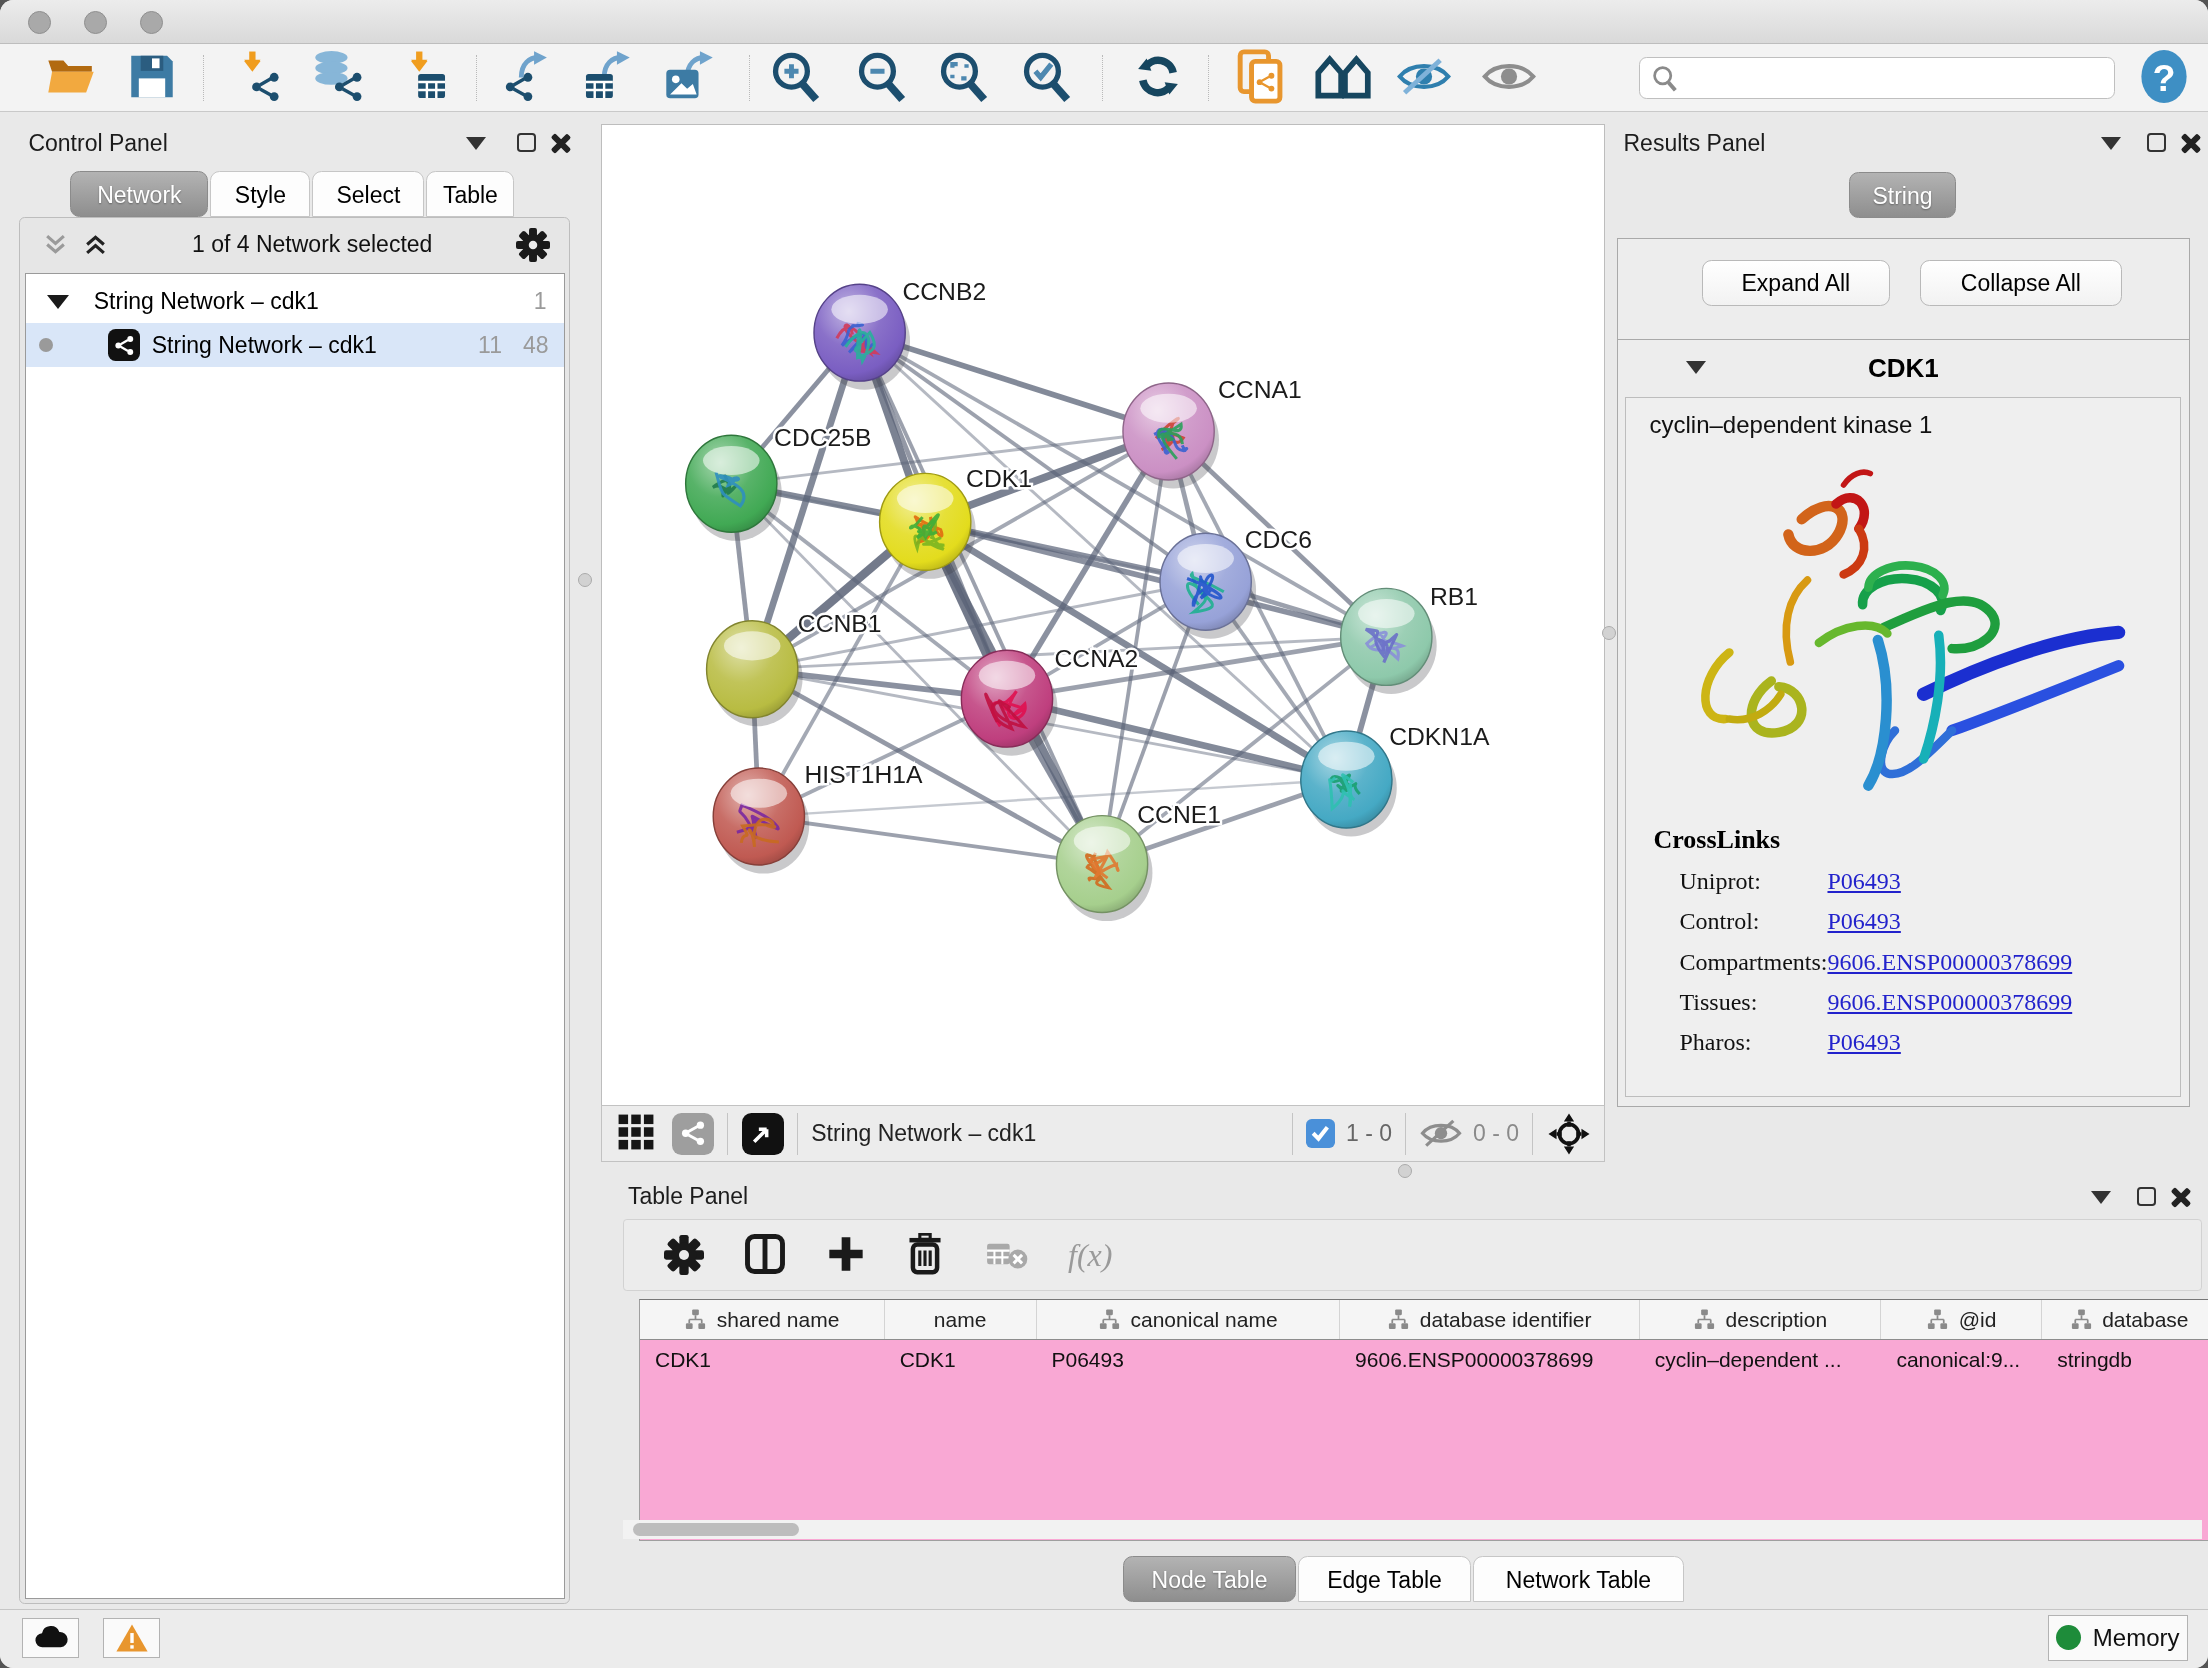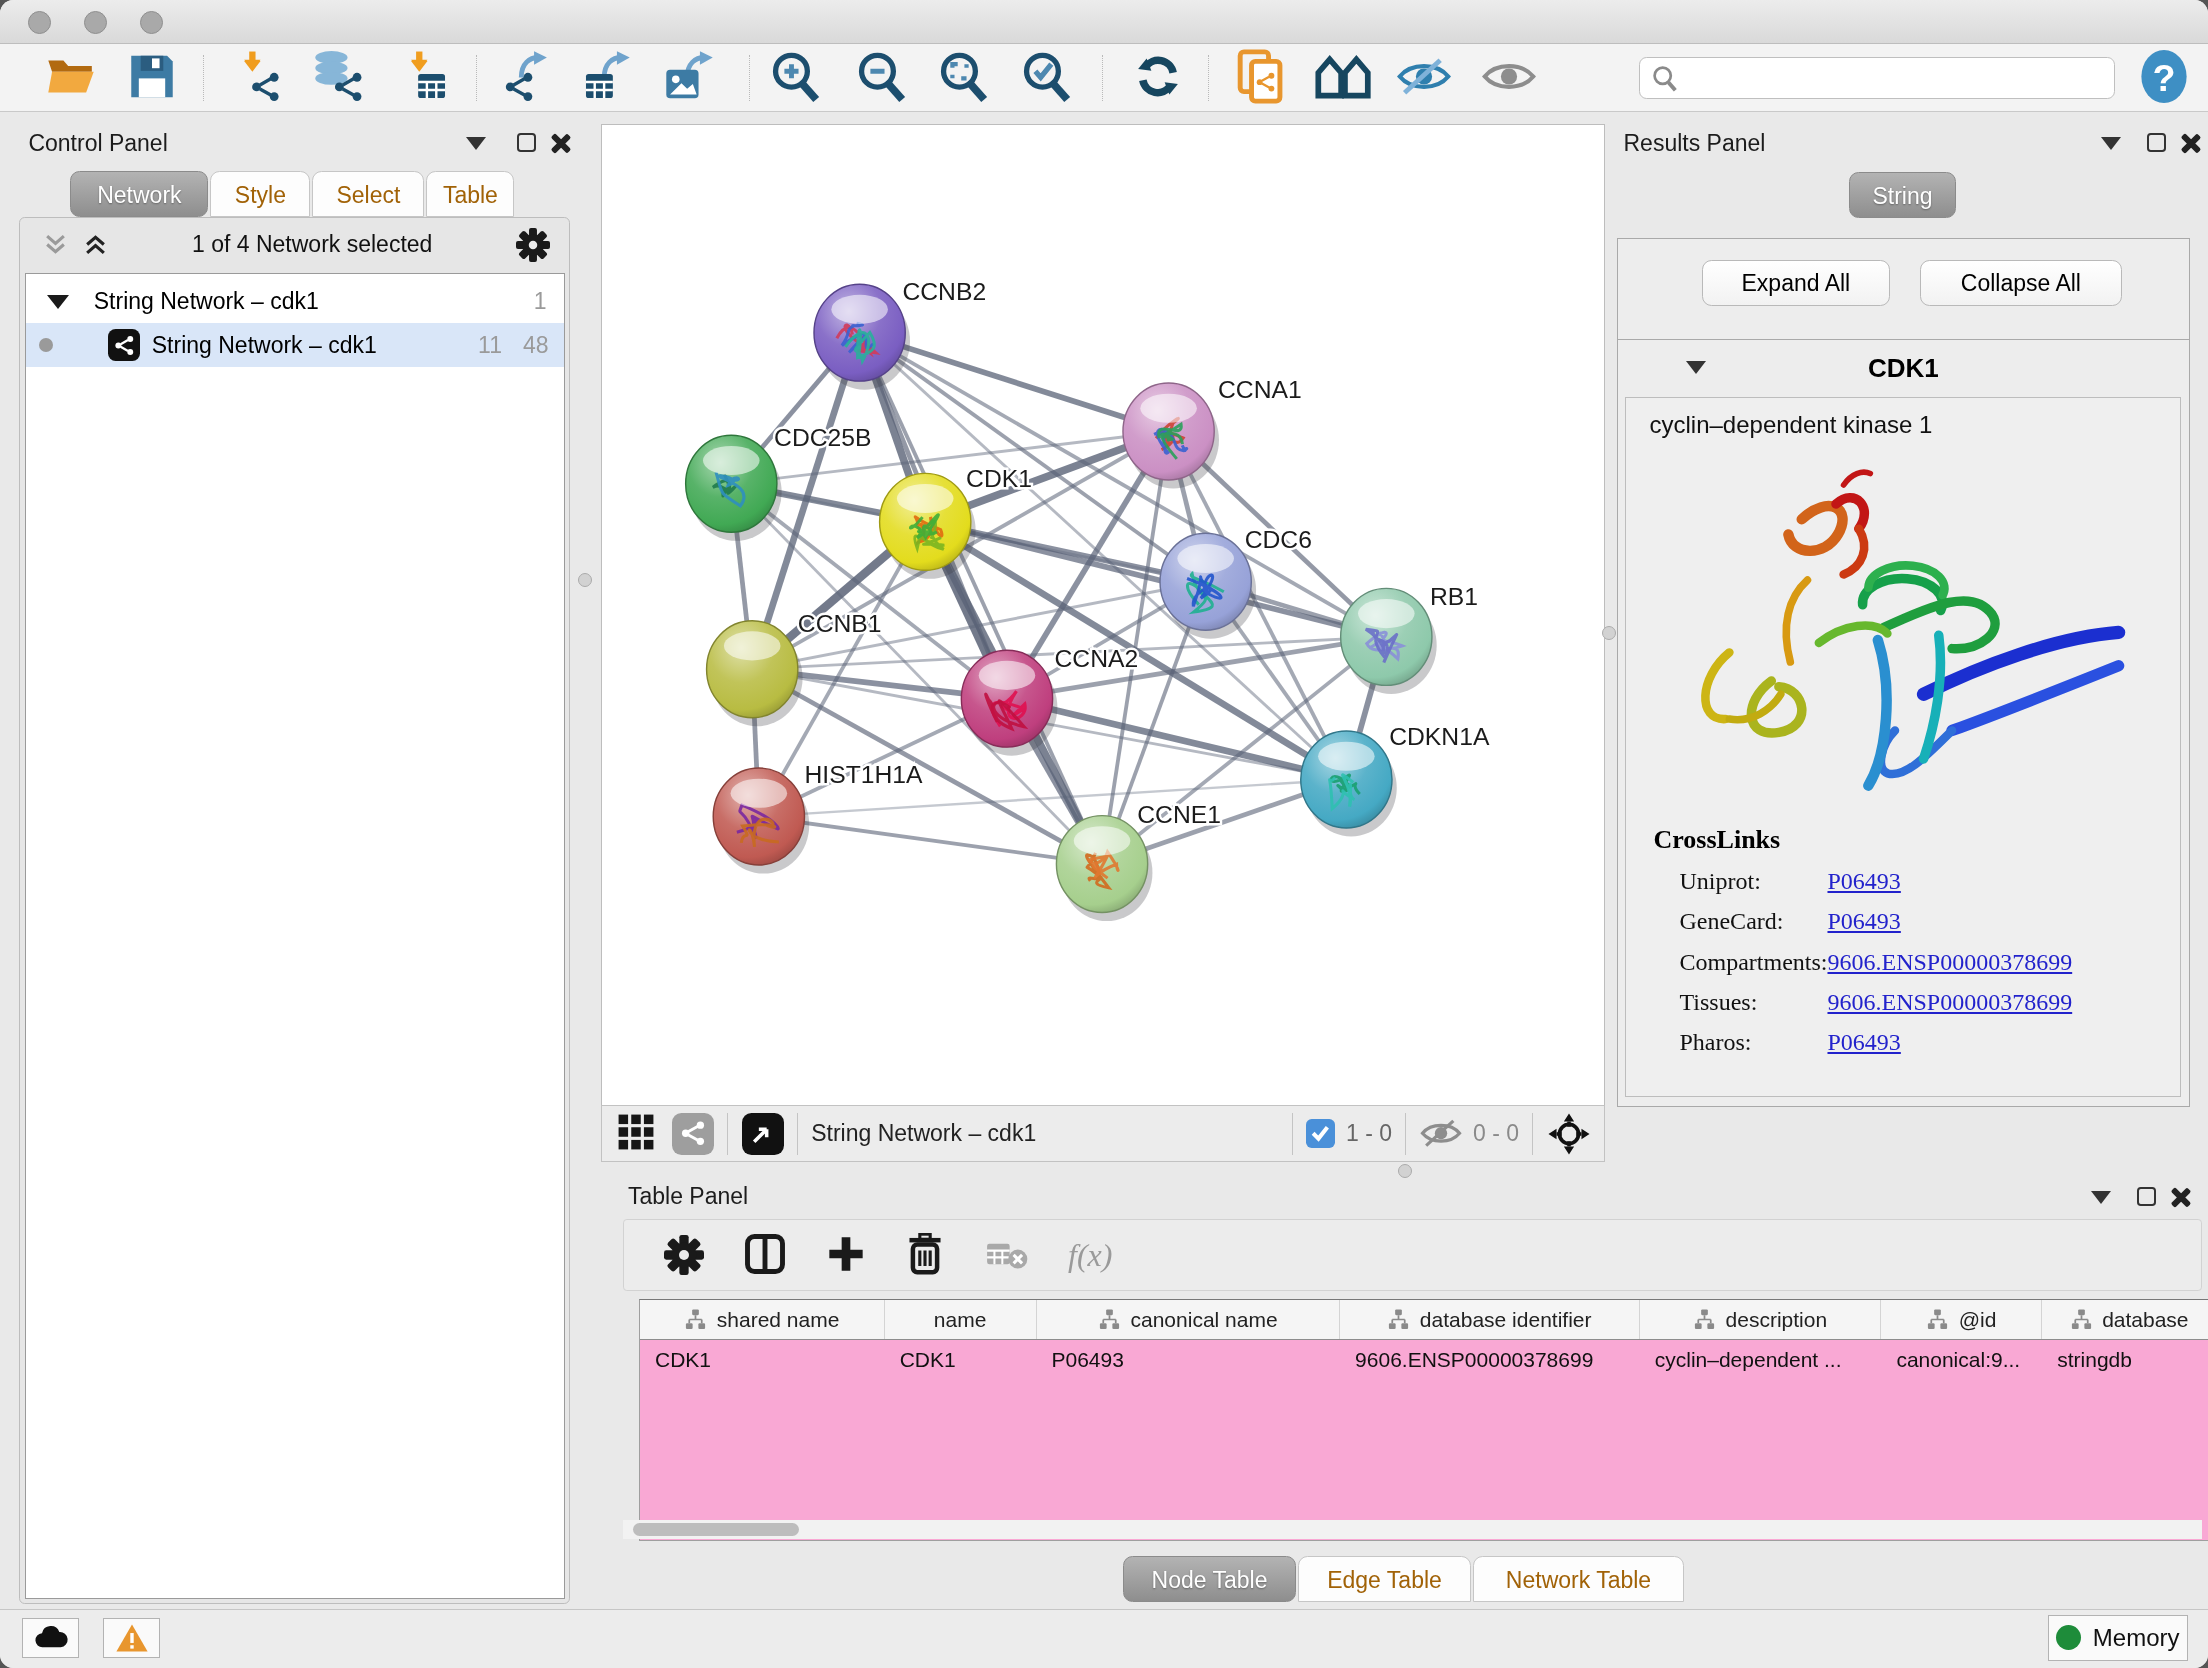--- a/index.html
+++ b/index.html
@@ -31,21 +31,21 @@
   .panel-title { font-size:23px; color:#1c1c1c; }
   .pc-tri { width:0; height:0; border-left:10.5px solid transparent; border-right:10.5px solid transparent;
     border-top:13.3px solid #333; display:inline-block; }
   .pc-box { width:19px; height:19px; border:2.9px solid #333; border-radius:3.8px; display:inline-block; }
   .pc-x { position:relative; width:21px; height:21px; display:inline-block; }
   .pc-x::before,.pc-x::after { content:""; position:absolute; left:8.6px; top:-1px; width:5.7px; height:23px;
     background:#222; border-radius:1.9px; }
   .pc-x::before{ transform:rotate(45deg);} .pc-x::after{ transform:rotate(-45deg);}
 
   .tab { position:absolute; top:0; height:46px; line-height:46px; text-align:center;
-    font-size:23px; color:#a16207; background:#fdfdfd; border:1px solid #c6c6c6;
+    font-size:23px; color:#000000; background:#fdfdfd; border:1px solid #c6c6c6;
     border-radius:9.5px 9.5px 0 0; cursor:pointer; }
   .tab.selected { background:linear-gradient(#b3b3b3,#8e8e8e); color:#fff; border-color:#8b8b8b;
     text-shadow:0 1px 1.9px rgba(0,0,0,.35); border-radius:9.5px; }
 
   
   .control-panel { position:absolute; left:11.4px; top:122px; width:559px; height:1482px; }
   .cp-body { position:absolute; left:7.6px; top:95px; right:0; bottom:0;
     background:#e6e6e6; border:1px solid #bdbdbd; border-radius:5.7px; }
   .cp-status { position:absolute; left:0; top:0; right:0; height:53px; display:flex; align-items:center; }
   .cp-tree { position:absolute; left:4.8px; top:55px; right:4.8px; bottom:3.8px;
@@ -667,21 +667,21 @@
             <path d="M216,42 C224,30 236,26 244,30" stroke="#c21616" stroke-width="6"></path>
           </g>
         </svg>
         <div class="serif" style="margin:3.8px 0 0 27px;font-size:26px;font-weight:bold">CrossLinks</div>
         <div id="crosslinks">
             <div class="xl-row serif">
               <span class="lbl">Uniprot:</span>
     <a href="#">P06493</a>
             </div>
             <div class="xl-row serif">
-              <span class="lbl">GeneCard:</span>
+              <span class="lbl">Control:</span>
     <a href="#">P06493</a>
             </div>
             <div class="xl-row serif">
               <span class="lbl">Compartments:</span>
     <a href="#">9606.ENSP00000378699</a>
             </div>
             <div class="xl-row serif">
               <span class="lbl">Tissues:</span>
     <a href="#">9606.ENSP00000378699</a>
             </div>

